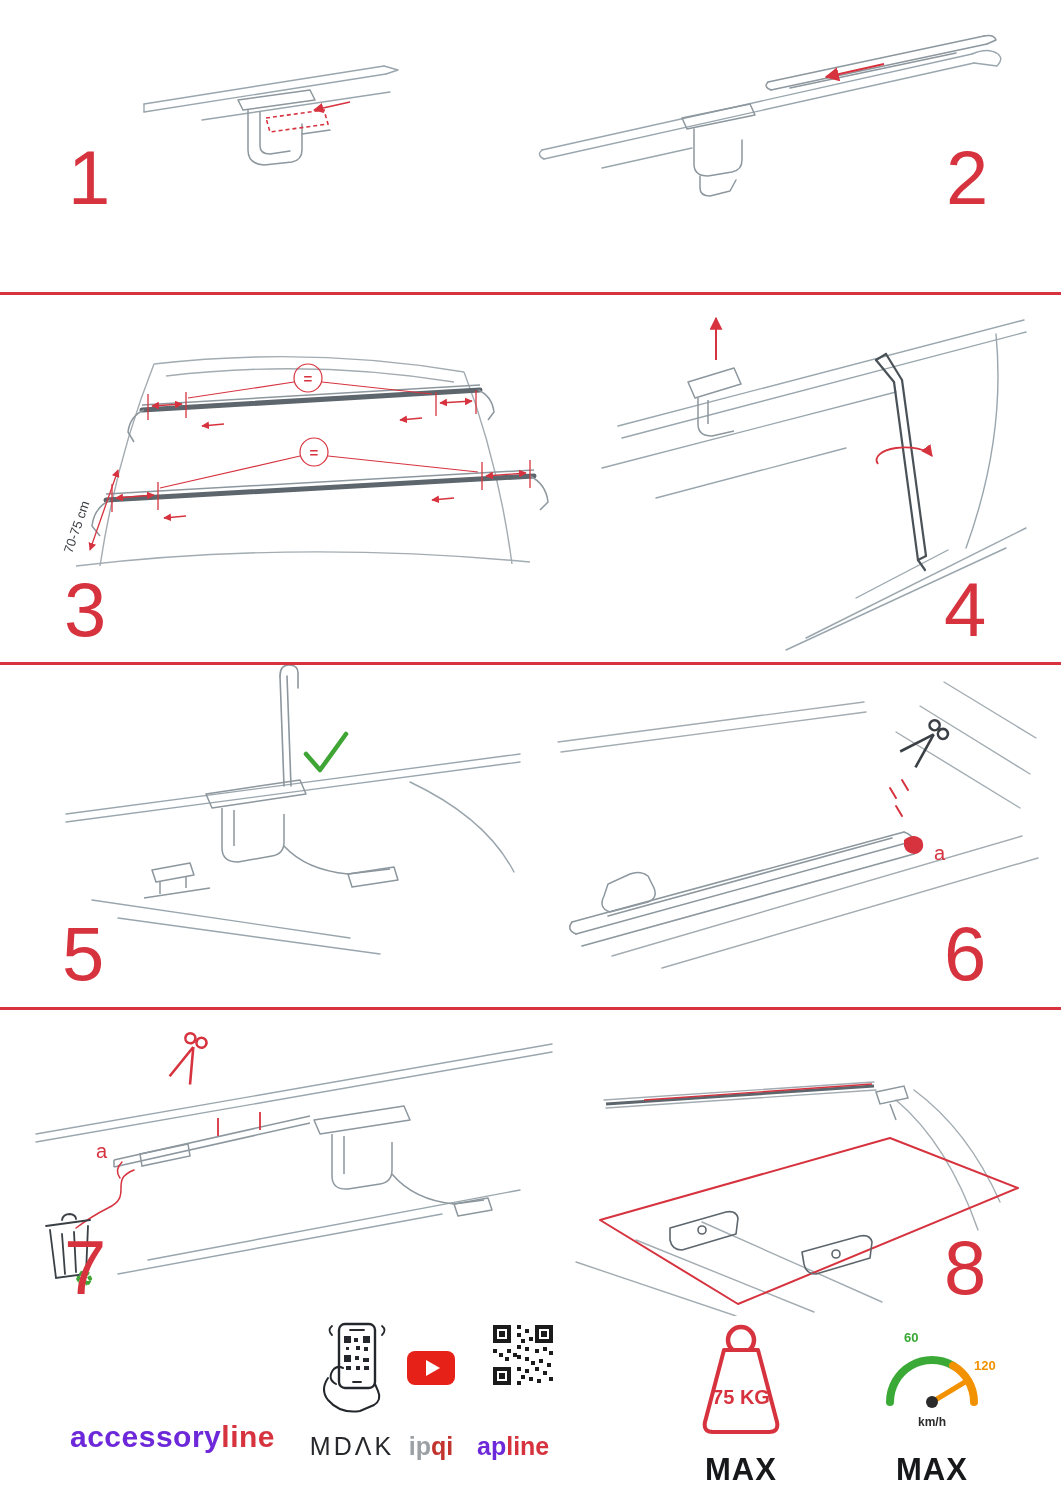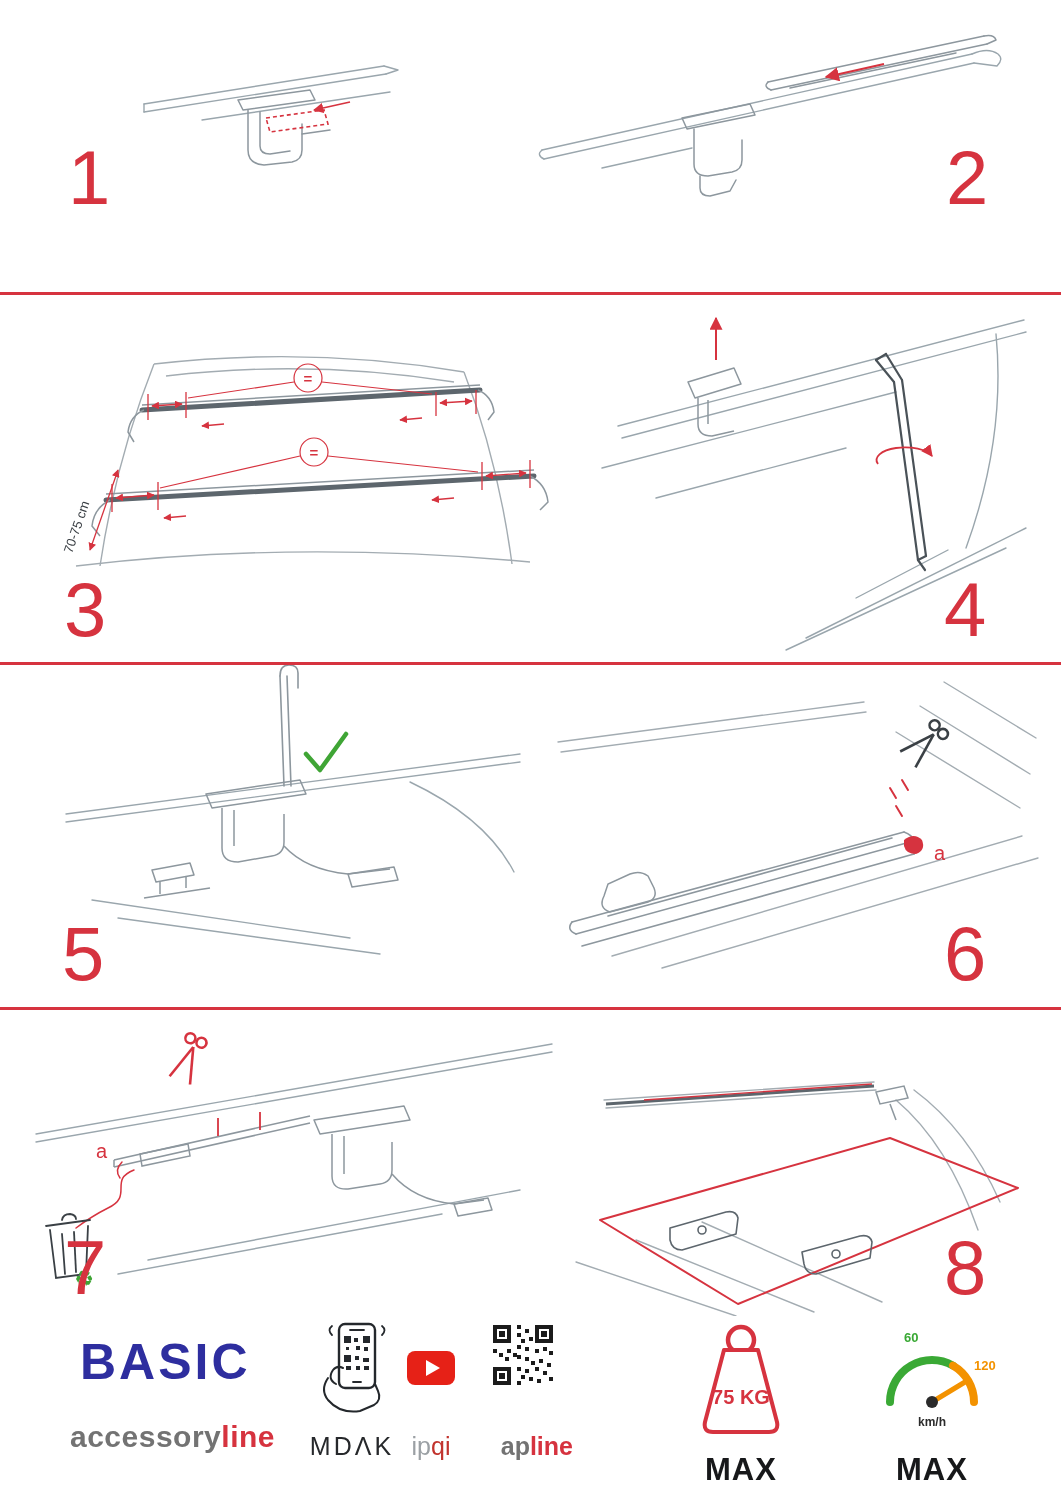--- a/index.html
+++ b/index.html
@@ -19,28 +19,28 @@
   #s4{left:594px;top:296px;width:442px;height:362px}
   #s5{left:48px;top:660px;width:484px;height:318px}
   #s6{left:552px;top:660px;width:494px;height:318px}
   #s7{left:22px;top:1012px;width:534px;height:296px}
   #s8{left:552px;top:1012px;width:486px;height:304px}
   svg text{font-family:"Liberation Sans",sans-serif;}
   
   .fitem{position:absolute;}
   #brand{left:80px;top:1333px;font-size:50px;font-weight:700;letter-spacing:3px;color:#2e2e9f;}
   #brandsub{left:70px;top:1420px;font-size:30px;font-weight:700;letter-spacing:0.5px;}
-  .ink{color:#737373}.red{color:#d6333f}.gray{color:#9ba0a4}.maroon{color:#c2342e}
+  .ink{color:#6d28d9}.red{color:#d6333f}.gray{color:#9ba0a4}.maroon{color:#c2342e}
   #phone{left:312px;top:1320px;width:84px;height:100px}
   #mdak{left:292px;top:1432px;width:120px;text-align:center;font-size:25px;font-weight:400;
         letter-spacing:3px;color:#26282b}
   #yt{left:407px;top:1351px;width:48px;height:34px}
-  #ipqi{left:401px;top:1432px;width:60px;text-align:center;font-size:25px;font-weight:400;}
+  #ipqi{left:401px;top:1432px;width:60px;text-align:center;font-size:25px;font-weight:700;}
   #qr{left:491px;top:1323px;width:64px;height:64px}
-  #apline{left:477px;top:1432px;width:96px;text-align:right;font-size:25px;font-weight:700;}
+  #apline{left:477px;top:1432px;width:96px;text-align:left;font-size:25px;font-weight:700;}
   #weight{left:691px;top:1320px;width:100px;height:125px}
   #wmax{left:681px;top:1452px;width:120px;text-align:center;font-size:31px;font-weight:700;
         color:#17181a;letter-spacing:1px}
   #speedo{left:868px;top:1324px;width:128px;height:112px}
   #smax{left:868px;top:1452px;width:128px;text-align:center;font-size:31px;font-weight:700;
         color:#17181a;letter-spacing:1px}
 </style>
 </head>
 <body>
 
@@ -335,21 +335,20 @@
   <div id="n4" class="num">4</div>
   <div id="n5" class="num">5</div>
   <div id="n6" class="num">6</div>
   <div id="n7" class="num">7</div>
   <div id="n8" class="num">8</div>
 
   <div id="d1" class="divider"></div>
   <div id="d2" class="divider"></div>
   <div id="d3" class="divider"></div>
 
-  <div id="brand" class="fitem">BASIC</div>
   <div id="brandsub" class="fitem">
     <span class="ink">accessory</span><span class="red">line</span>
   </div>
 
   <svg id="phone" class="fitem" viewBox="0 0 84 100">
     <rect x="27" y="4" width="36" height="64" rx="6" stroke="#24282c" stroke-width="2.4" fill="#fff"></rect>
     <g stroke="#24282c" stroke-width="1.8" fill="none" stroke-linecap="round">
       <line x1="38" y1="10" x2="52" y2="10"></line>
       <line x1="41" y1="62" x2="49" y2="62"></line>
       <path d="M20,6 Q15,10 20,15"></path>

